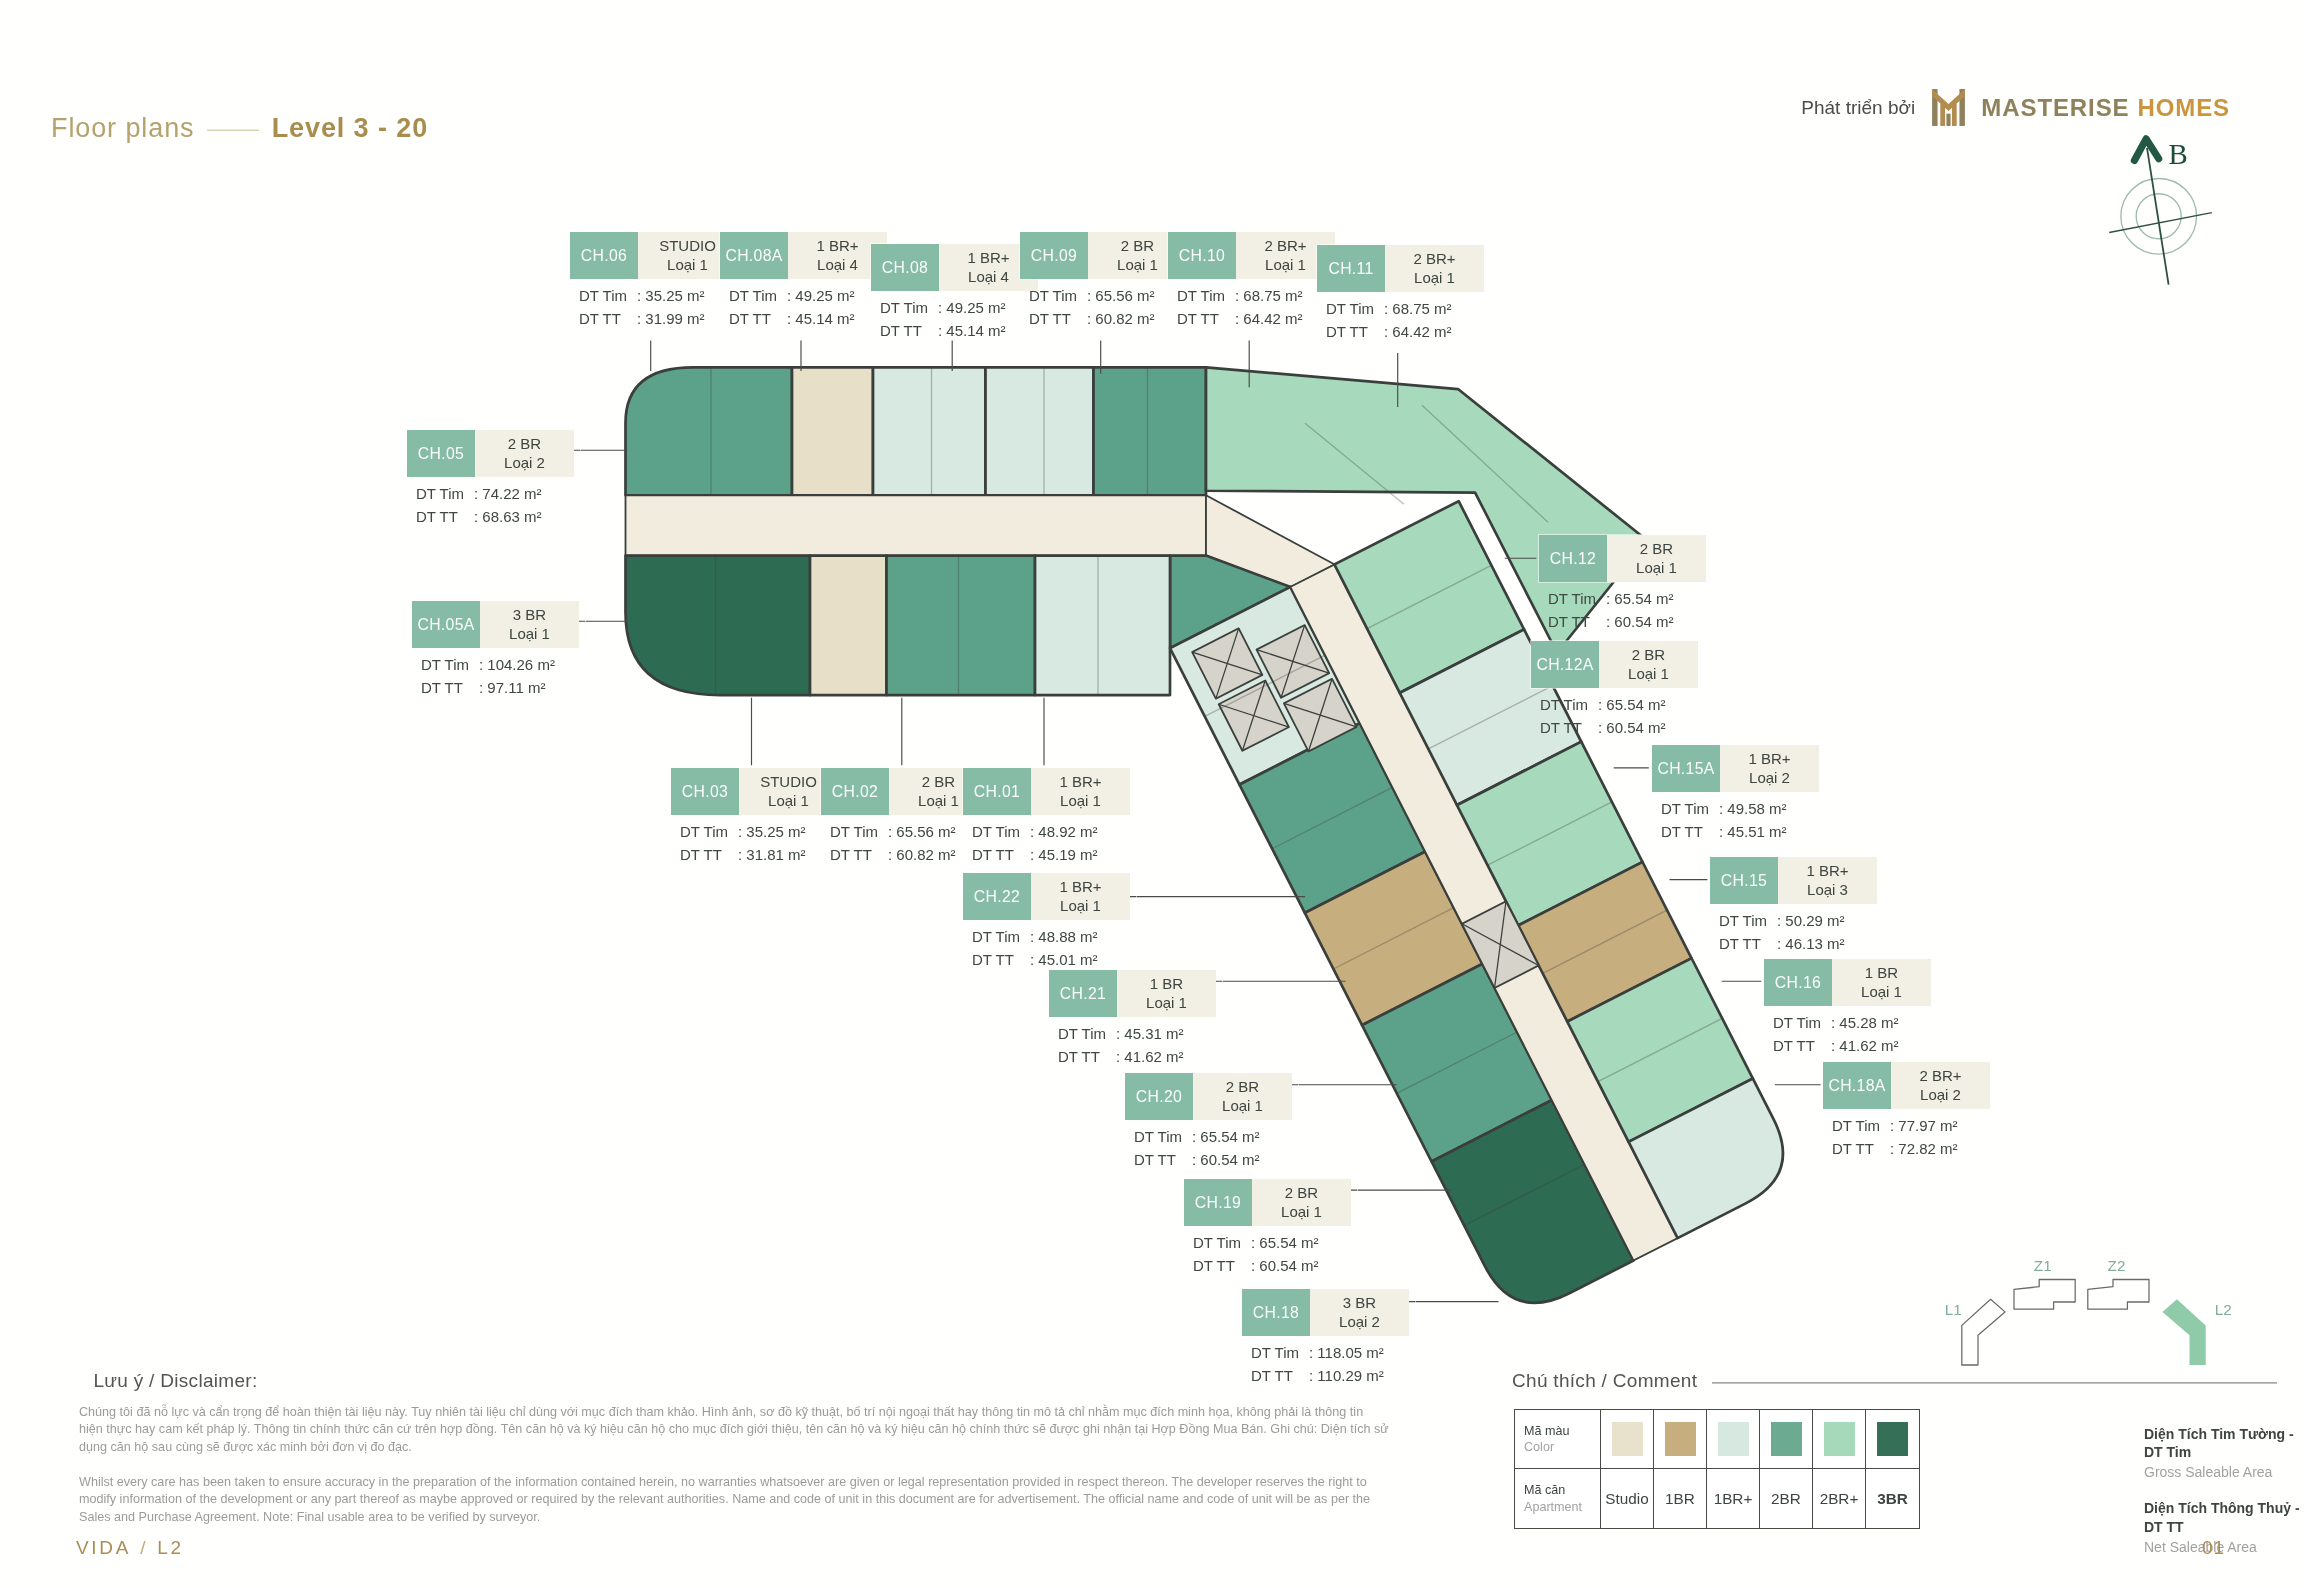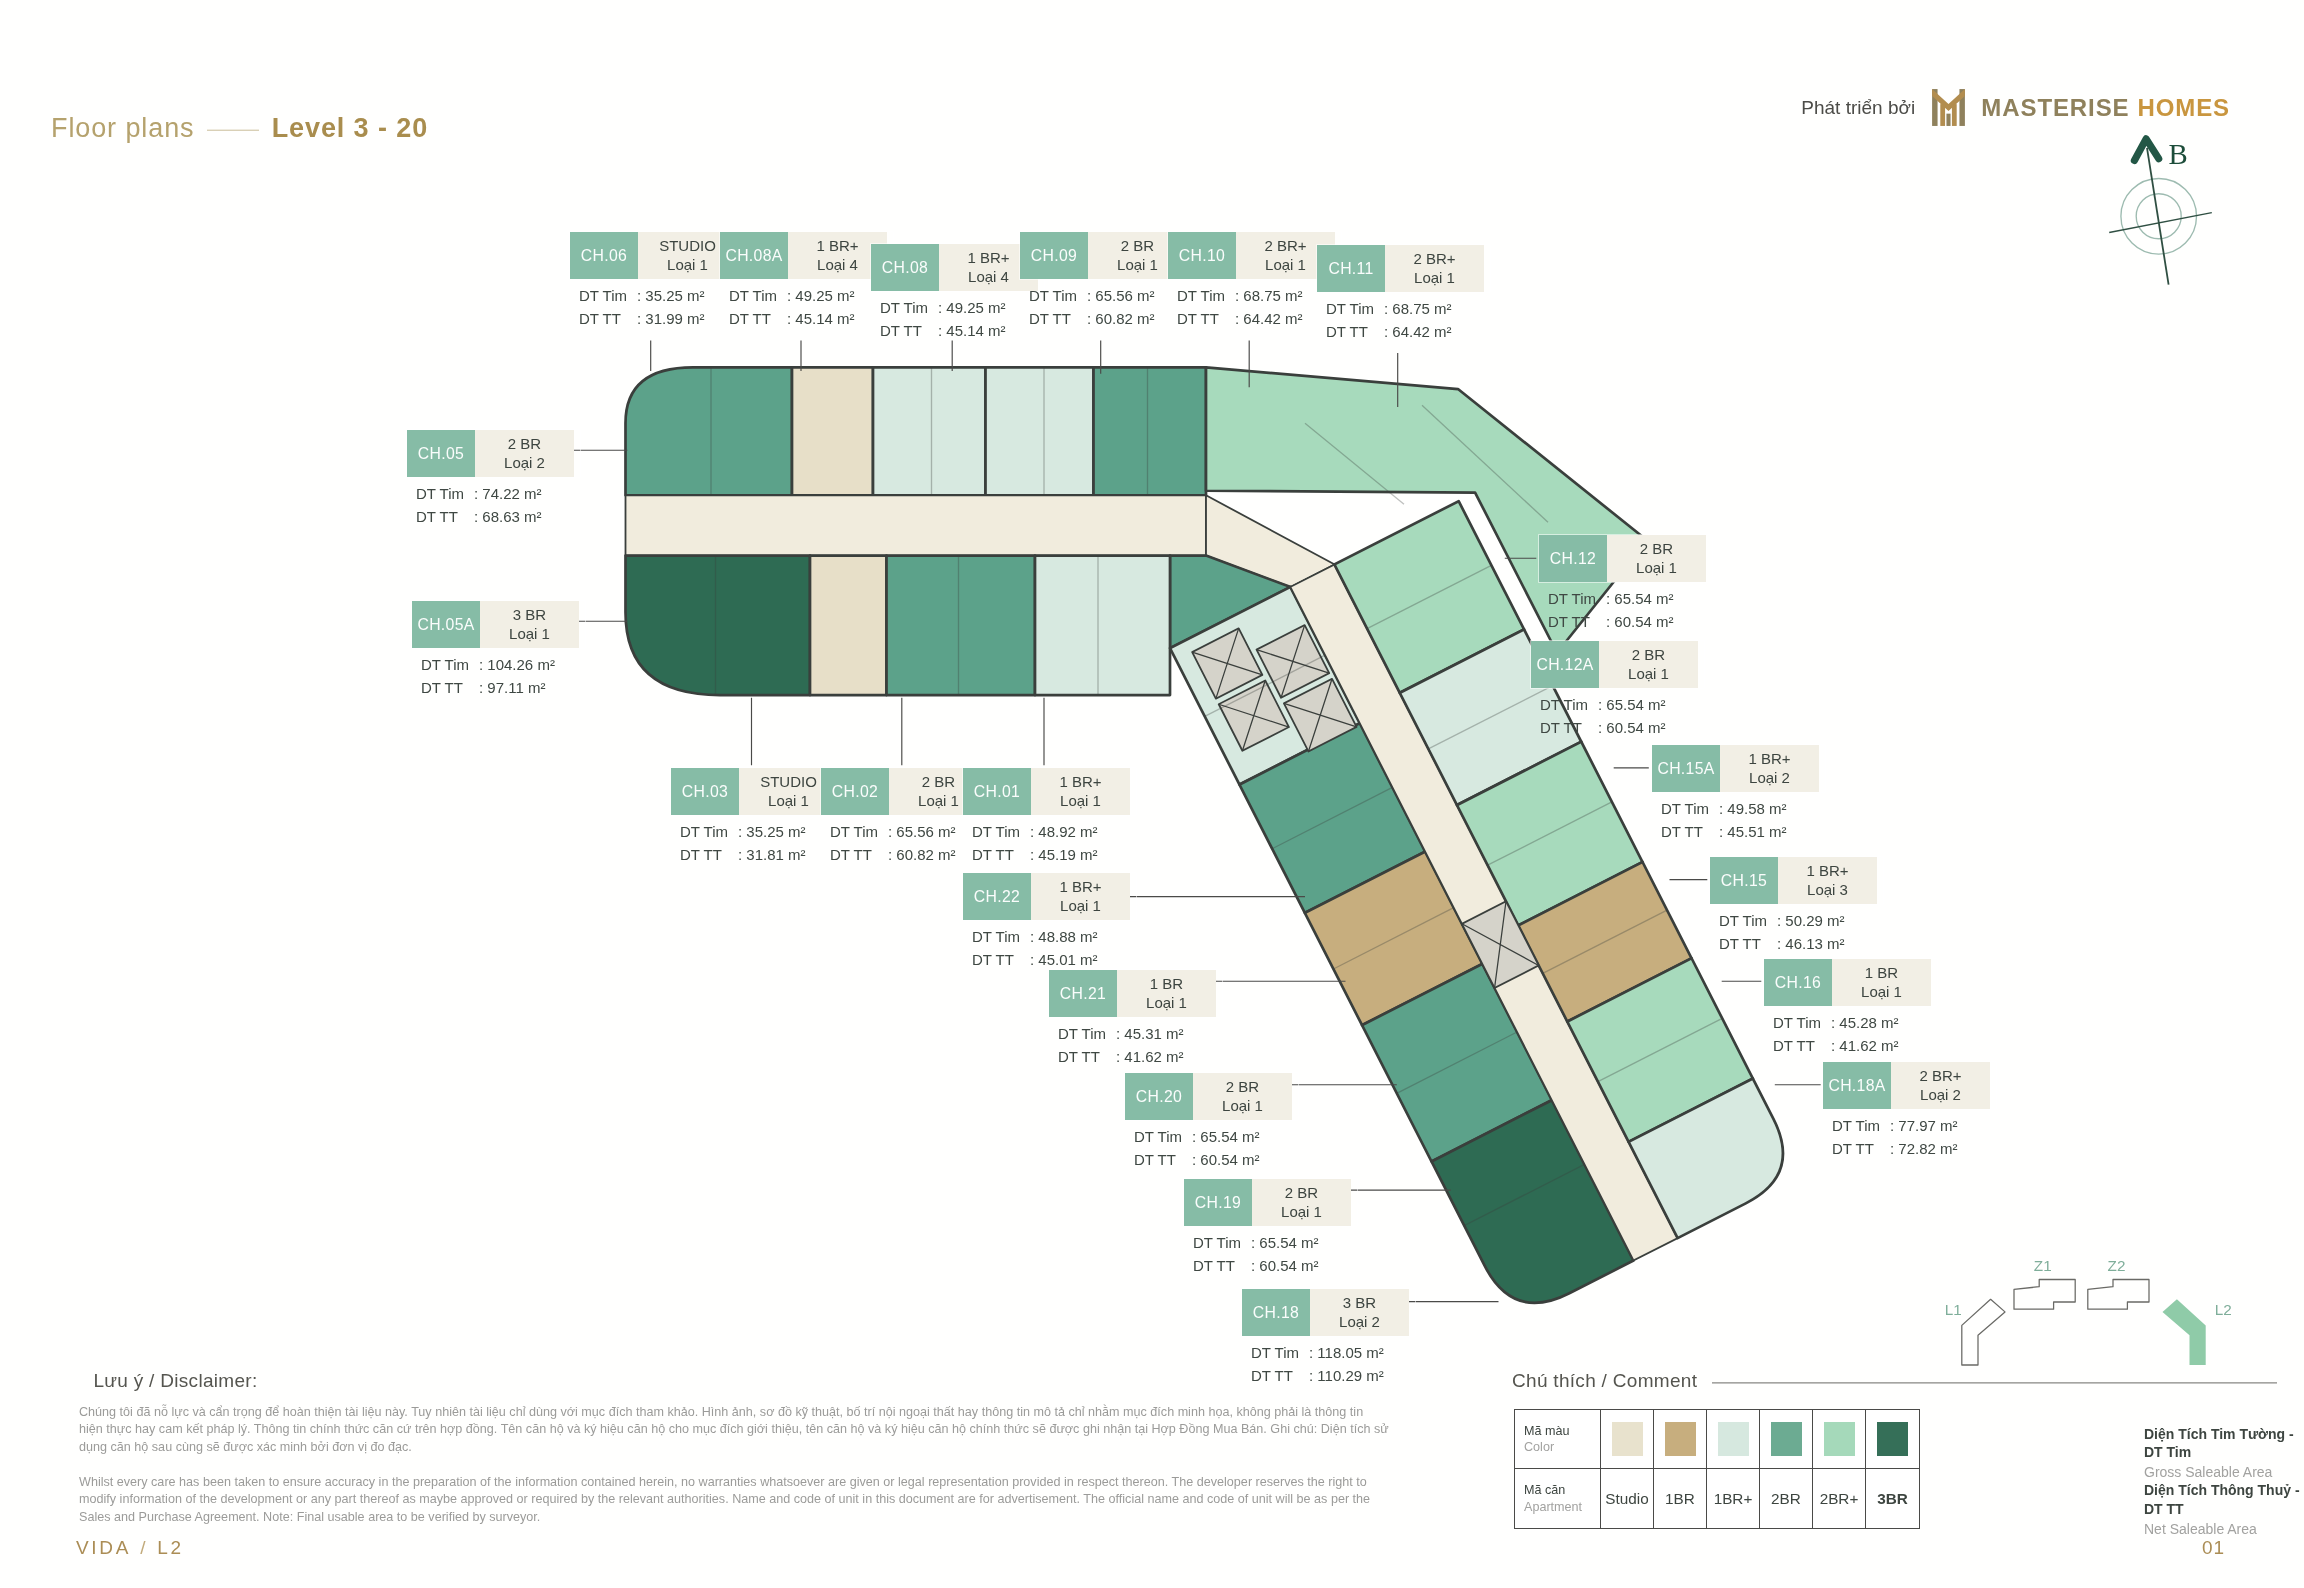--- a/index.html
+++ b/index.html
@@ -49,21 +49,21 @@
   .lg-cell{border-right:1.4px solid #4a4a48;border-bottom:1.4px solid #4a4a48;
       display:flex;flex-direction:column;align-items:center;justify-content:center;font-size:15.3px;}
   .lg-cell:nth-child(7n){border-right:none;font-weight:bold;}
   .lg-cell:nth-child(n+8){border-bottom:none;}
   .lg-rowlabel{align-items:flex-start;padding-left:9px;font-size:12.6px;}
   .lg-rowlabel .vn{color:#3d4540;} .lg-rowlabel .en{color:#a2a2a0;margin-top:2.7px;}
   .lg-sw{width:31px;height:34px;}
   .legend-notes{position:absolute;left:2144px;top:1425px;font-size:14px;line-height:1.3;}
   .legend-notes .vn{color:#3d4540;font-weight:700;}
   .legend-notes .en{color:#a2a2a0;margin-top:1.8px;}
-  .note-block+.note-block{}
+  .note-block+.note-block{margin-top:18px;}
 
   .zone-map{position:absolute;left:1942px;top:1257px;}
   .zone-map text{font-family:"Liberation Sans","DejaVu Sans",sans-serif;font-size:17px;fill:#7fae9a;}
 
   .footer-left{position:absolute;left:76px;top:1537px;font-size:19px;letter-spacing:2.7px;color:#ab8d55;}
   .footer-left .sep{margin:0 9px;color:#c2ab7c;}
   .footer-right{position:absolute;right:79px;top:1537px;font-size:19px;letter-spacing:0.9px;color:#ab8d55;}
 </style>
 </head>
 <body>

